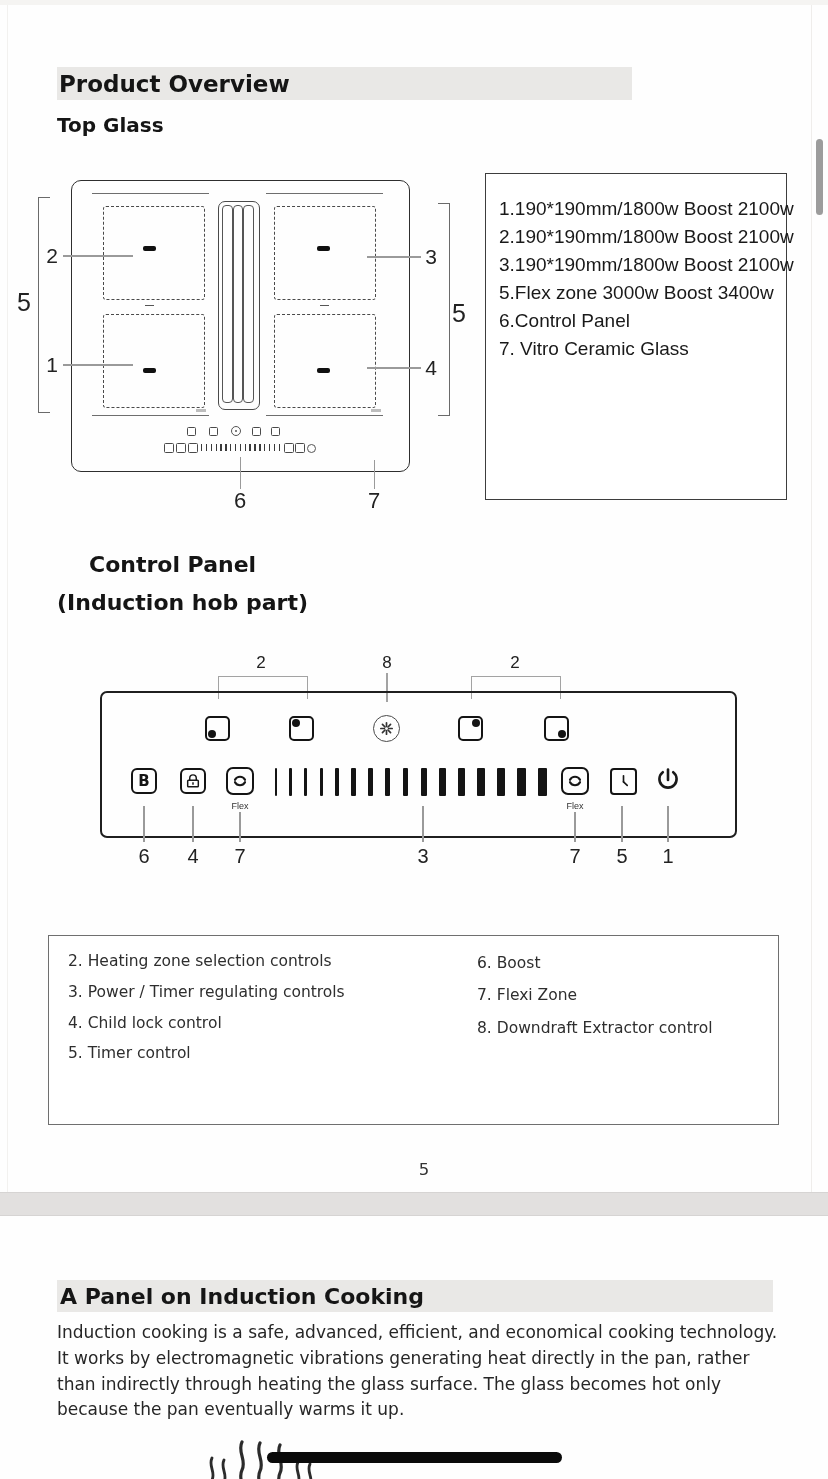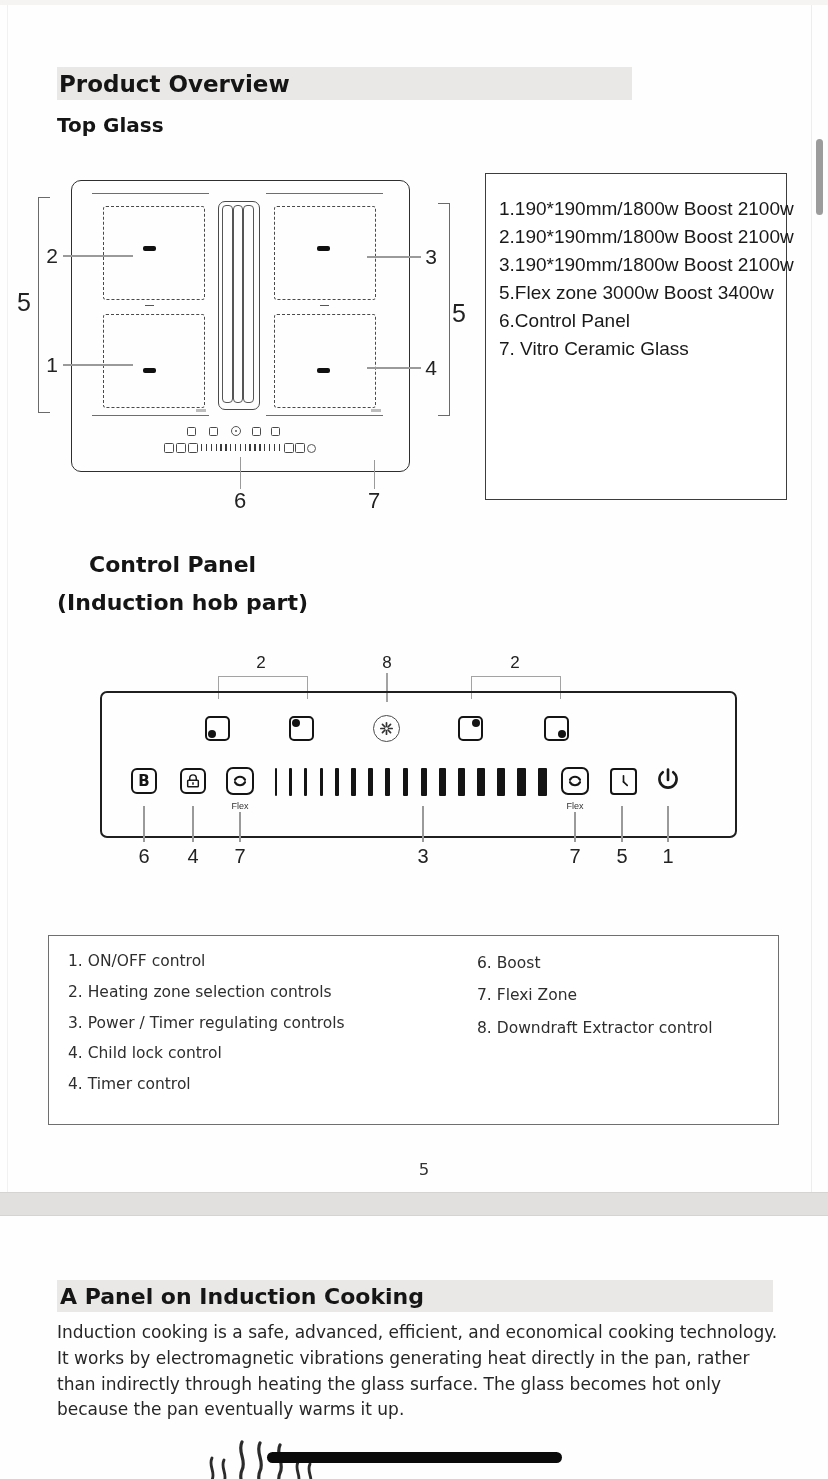--- a/index.html
+++ b/index.html
@@ -235,25 +235,24 @@
   <div class="lbl" style="left:144px;top:856px;font-size:20px;">6</div>
   <div class="lbl" style="left:193px;top:856px;font-size:20px;">4</div>
   <div class="lbl" style="left:240px;top:856px;font-size:20px;">7</div>
   <div class="lbl" style="left:423px;top:856px;font-size:20px;">3</div>
   <div class="lbl" style="left:575px;top:856px;font-size:20px;">7</div>
   <div class="lbl" style="left:622px;top:856px;font-size:20px;">5</div>
   <div class="lbl" style="left:668px;top:856px;font-size:20px;">1</div>
 
   <div class="box" style="left:48px;top:935px;width:729px;height:188px;border:1.2px solid #6f6f6f;"></div>
   <div class="abs ctlcol" style="left:68px;top:946px;">
-    <div style="line-height:30.8px;">1. ON/OFF control</div>
     <div style="line-height:30.8px;">2. Heating zone selection controls</div>
     <div style="line-height:30.8px;">3. Power / Timer regulating controls</div>
     <div style="line-height:30.8px;">4. Child lock control</div>
-    <div style="line-height:30.8px;">4. Timer control</div>
+    <div style="line-height:30.8px;">5. Timer control</div>
   </div>
   <div class="abs ctlcol" style="left:477px;top:947px;">
     <div style="line-height:32.4px;">6. Boost</div>
     <div style="line-height:32.4px;">7. Flexi Zone</div>
     <div style="line-height:32.4px;">8. Downdraft Extractor control</div>
   </div>
 
   <div class="lbl" style="left:424px;top:1169px;font-size:16.5px;font-family:'DejaVu Sans',sans-serif;color:#333;">5</div>
 
   <div class="abs" style="left:0;top:1192px;width:828px;height:22px;background:#e2e0df;border-top:1px solid #d6d4d3;border-bottom:1px solid #d6d4d3;"></div>

